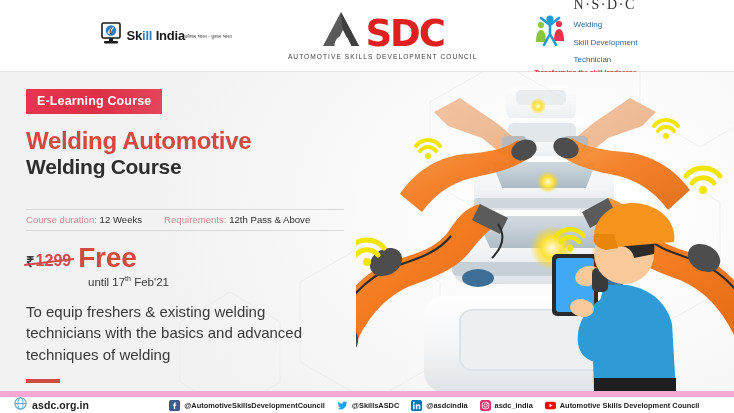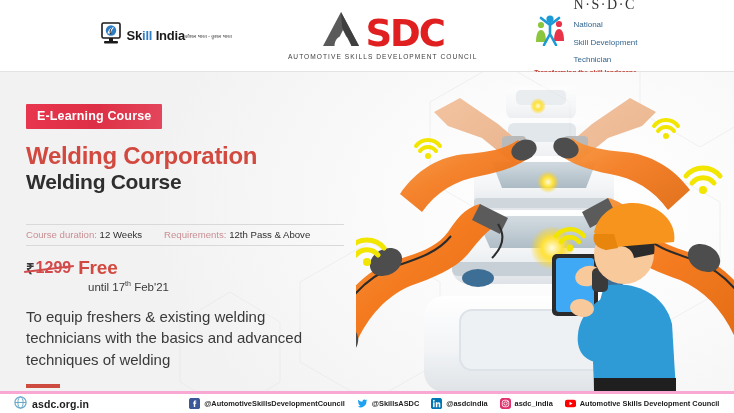--- a/index.html
+++ b/index.html
@@ -71,21 +71,21 @@
   .body-area {
     position: relative; height: 319px; width: 100%;
     background:
       radial-gradient(ellipse 420px 300px at 78% 42%, #ffffff 0%, #fbfbfb 42%, #f2f2f3 100%),
       linear-gradient(120deg, #f3f3f4 0%, #ececee 45%, #f6f6f7 100%);
     overflow: hidden;
   }
   .hexbg { position: absolute; inset: 0; opacity: .5; }
 
   
-  .copy { position: absolute; left: 26px; top: 32px; width: 330px; z-index: 6; }
+  .copy { position: absolute; left: 26px; top: 17px; width: 330px; z-index: 6; }
   .badge {
     display: inline-block; padding: 5px 11px 6px;
     background: linear-gradient(100deg, #e8364f 0%, #dd2f45 50%, #e4465c 100%);
     color: #fff; font-size: 12.5px; font-weight: bold; letter-spacing: .15px;
     border-radius: 1px;
   }
   .h1 {
     margin-top: 14px; font-size: 24px; font-weight: bold;
     color: #d2493f; letter-spacing: -.3px; line-height: 1.06;
   }
@@ -103,45 +103,45 @@
   .old-price {
     position: relative; font-size: 16px; font-weight: bold; color: #d34a4a;
     display: inline-flex; align-items: center;
   }
   .rupee { color: #3a3a3a; font-size: 15px; font-weight: bold; margin-right: 1px; }
   .old-price .strike {
     position: absolute; left: -2px; right: -3px; top: 53%; height: 2px;
     background: #d34a4a; transform: rotate(-7deg);
   }
   .free {
-    font-size: 19px; font-weight: bold; color: #d2493f; letter-spacing: -.2px;
+    font-size: 28px; font-weight: bold; color: #d2493f; letter-spacing: -.2px;
   }
   .until {
     margin-top: 1px; margin-left: 62px; font-size: 11.5px; color: #3a3a3a;
   }
   .until sup { font-size: 7px; }
   .desc {
     margin-top: 13px; font-size: 15px; color: #3a3a3a;
     line-height: 1.45; width: 300px;
   }
   .accent-bar { margin-top: 13px; width: 34px; height: 4px; background: #cd4b3f; }
 
   
   .art { position: absolute; left: 356px; top: 0; width: 378px; height: 319px; z-index: 3; }
   .art svg { display: block; width: 100%; height: 100%; }
 
   
   .footer {
     position: relative; height: 22px; width: 100%;
-    background: #fff; border-top: 3px solid #f9a8d4;
+    background: #fff; border-top: 6px solid #f9a8d4;
     display: flex; align-items: center; padding: 0 14px; gap: 0;
   }
   .fsite { display: flex; align-items: center; gap: 5px; }
   .fsite-txt { font-size: 10.5px; font-weight: bold; color: #1c1c1c; letter-spacing: .1px; }
-  .fsocials { display: flex; align-items: center; gap: 12px; margin-left: 100px; }
+  .fsocials { display: flex; align-items: center; gap: 12px; margin-left: 80px; }
   .fitem { display: flex; align-items: center; gap: 4px; }
   .fitem-txt { font-size: 7.4px; color: #1c1c1c; font-weight: bold; white-space: nowrap; }
   .sicon { width: 11px; height: 11px; border-radius: 1.5px; display: block; }
 </style>
 </head>
 <body>
 
 <div class="poster">
 
   <div class="header">
@@ -185,21 +185,21 @@
               <circle cx="8" cy="13" r="3.1" fill="#8cc63f"></circle>
               <path d="M3 30 C3 22 5 18 8 18 C11 18 13 22 13 30 Z" fill="#8cc63f"></path>
               <circle cx="26" cy="12" r="3.1" fill="#e8334a"></circle>
               <path d="M21 29 C21 21 23 17 26 17 C29 17 31 21 31 29 Z" fill="#e8334a"></path>
               <circle cx="17" cy="7" r="3.6" fill="#1b9ad6"></circle>
               <path d="M17 11 L17 22 M17 13 L8 6 M17 13 L26 6 M17 22 L11 33 M17 22 L23 33" stroke="#1b9ad6" stroke-width="2.6" stroke-linecap="round" fill="none"></path>
             </svg>
           </span>
           <span class="nsdc-txt">
             <span class="nsdc-initials">N·S·D·C</span><br>
-            <span class="nsdc-l1">National</span><br>
+            <span class="nsdc-l1">Welding</span><br>
             <span class="nsdc-l2">Skill Development</span><br>
             <span class="nsdc-l3">Technician</span>
           </span>
         </div>
         <div class="nsdc-tag">Transforming the skill landscape</div>
       </div>
 
     </div>
   </div>
 
@@ -210,21 +210,21 @@
         <path d="M430 30 L500 -10 L570 30 L570 110 L500 150 L430 110 Z"></path>
         <path d="M560 130 L640 85 L720 130 L720 220 L640 265 L560 220 Z"></path>
         <path d="M300 210 L370 170 L440 210 L440 290 L370 330 L300 290 Z"></path>
         <path d="M640 -30 L700 -65 L760 -30 L760 40 L700 75 L640 40 Z"></path>
         <path d="M180 250 L230 220 L280 250 L280 310 L230 340 L180 310 Z"></path>
       </g>
     </svg>
 
     <div class="copy">
       <span class="badge">E-Learning Course</span>
-      <div class="h1">Welding Corporation</div>
+      <div class="h1">Welding Automotive</div>
       <div class="h2">Welding Course</div>
 
       <div class="meta">
         <div class="meta-item">
           <span class="lbl">Course duration:</span>
           <span>12 Weeks</span>
         </div>
         <div class="meta-item">
           <span class="lbl">Requirements:</span>
           <span>12th Pass &amp; Above</span>

